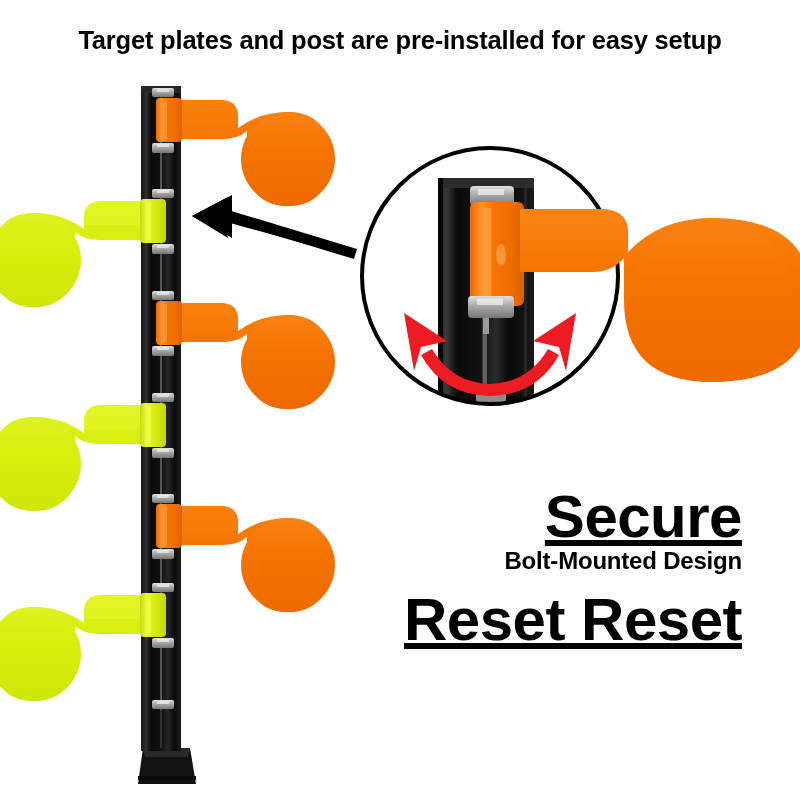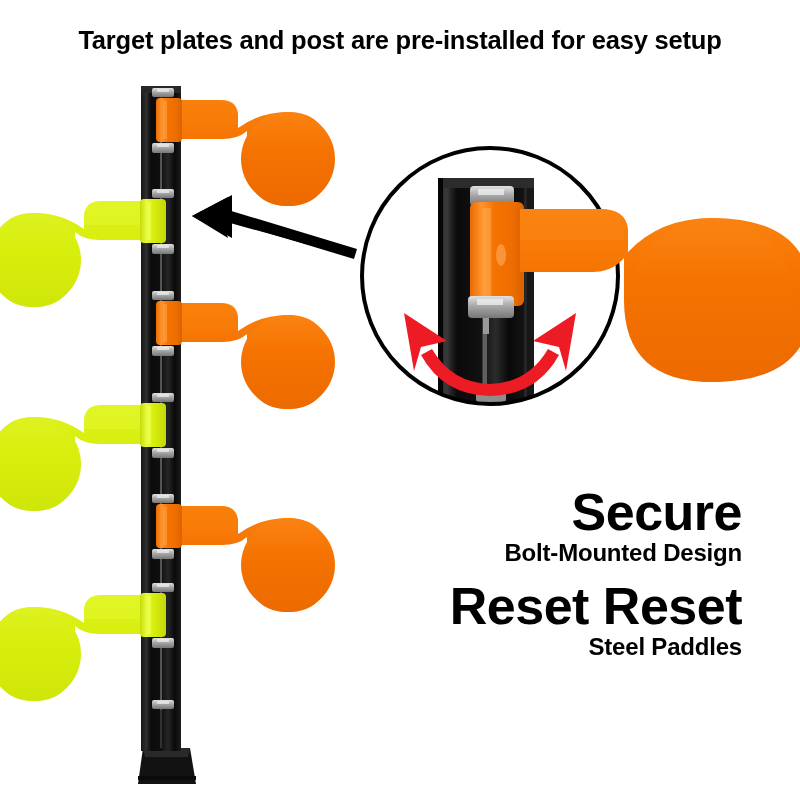--- a/index.html
+++ b/index.html
@@ -40,23 +40,24 @@
     position: absolute;
     right: 58px;
     top: 486px;
     width: 420px;
     text-align: right;
     color: #000000;
   }
   .feat-big {
     font-family: "Liberation Sans", sans-serif;
     font-weight: bold;
-    font-size: 52px;
+    font-size: 60px;
     line-height: 1.02;
     letter-spacing: -0.5px;
+    text-decoration: underline;
   }
   .feat-small {
     font-family: "Liberation Sans", sans-serif;
     font-weight: bold;
     font-size: 24px;
     line-height: 1.18;
     letter-spacing: -0.2px;
   }
   .feat-gap { height: 13px; }
 </style>
@@ -398,16 +399,15 @@
       <path d="M192 216 L232 195 L232 238 Z" fill="#000000"></path>
       <path d="M228 210 L357 249 L354 259 L225 220 Z" fill="#000000"></path>
     </g>
   </svg>
 
   <div id="feature-text">
     <div class="feat-big">Secure</div>
     <div class="feat-small">Bolt-Mounted Design</div>
     <div class="feat-gap"></div>
     <div class="feat-big">Reset Reset</div>
-    <div class="feat-small">Steel Paddles</div>
   </div>
 
 </div>
 
 </body></html>

